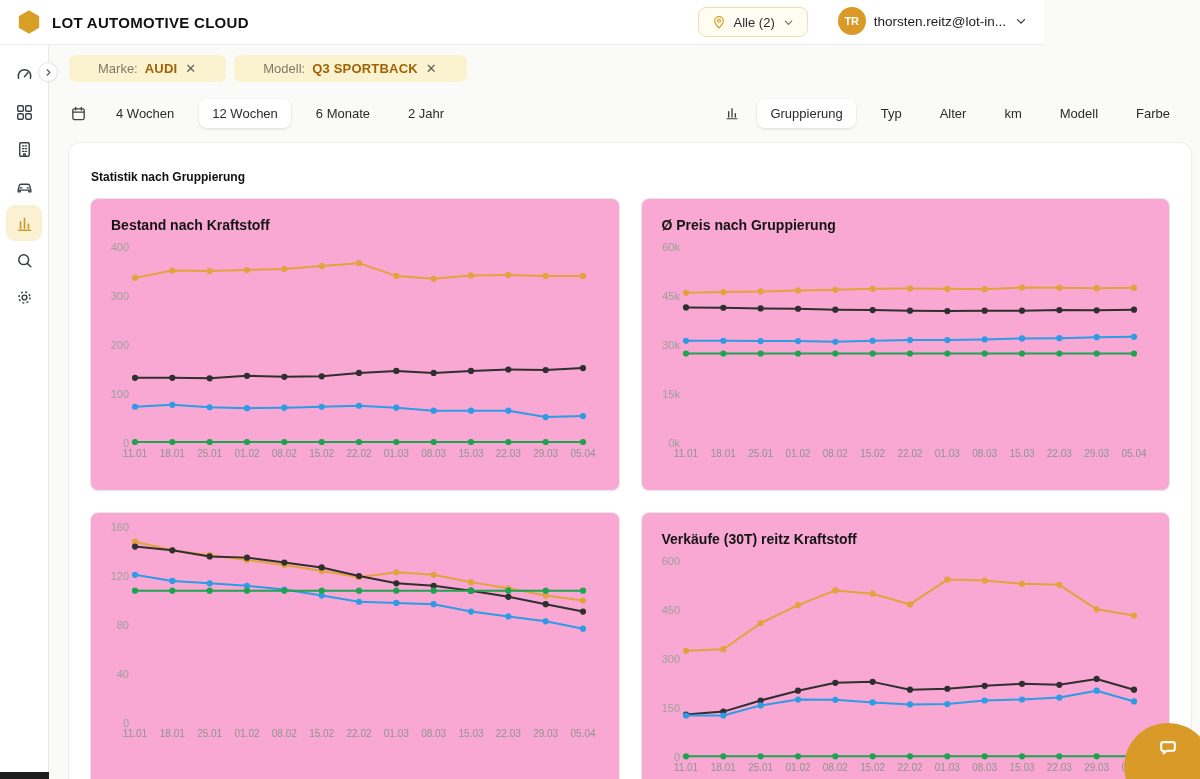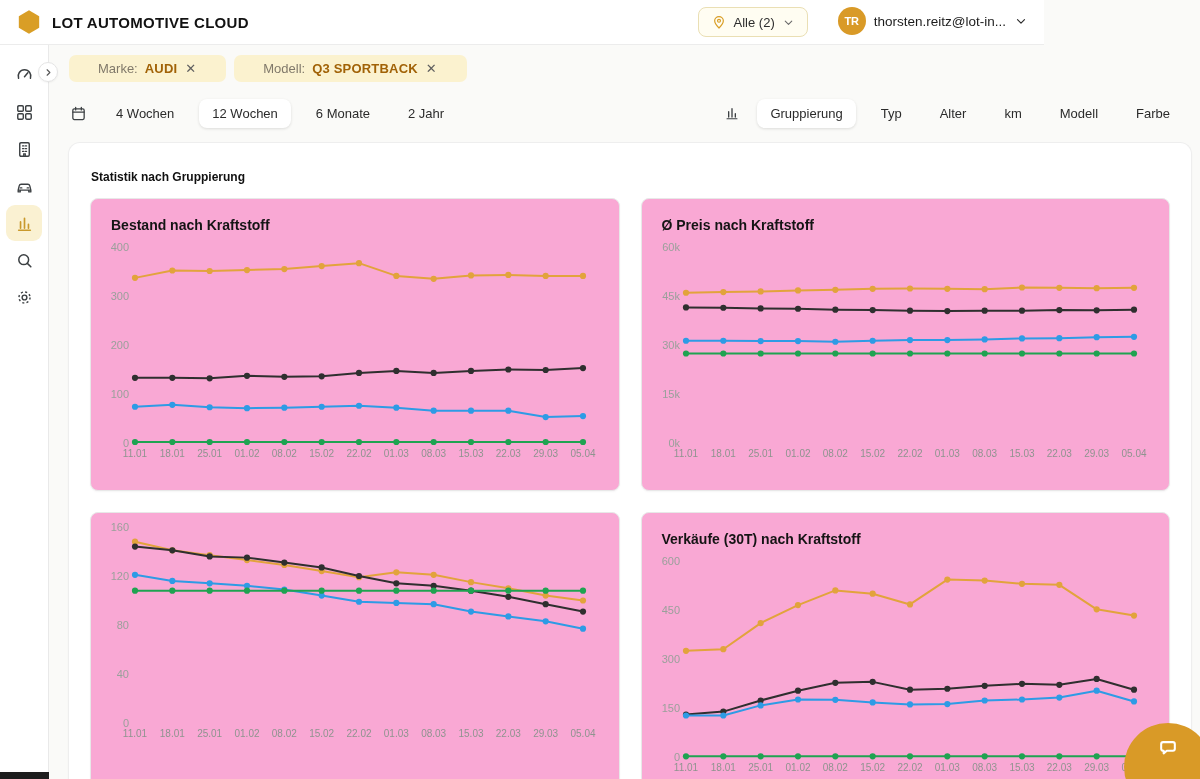--- a/index.html
+++ b/index.html
@@ -262,21 +262,21 @@
             <circle cx="254" cy="209.02" r="3.1" fill="#1FA351"></circle>
             <circle cx="291.3333333333333" cy="209.02" r="3.1" fill="#1FA351"></circle>
             <circle cx="328.6666666666667" cy="209.02" r="3.1" fill="#1FA351"></circle>
             <circle cx="366" cy="209.02" r="3.1" fill="#1FA351"></circle>
             <circle cx="403.3333333333333" cy="209.02" r="3.1" fill="#1FA351"></circle>
             <circle cx="440.6666666666667" cy="209.02" r="3.1" fill="#1FA351"></circle>
             <circle cx="478" cy="209.02" r="3.1" fill="#1FA351"></circle>
           </svg>
         </div>
         <div class="chart-card">
-          <div class="chart-title">Ø Preis nach Kraftstoff</div>
+          <div class="chart-title">Ø Preis nach Gruppierung</div>
           <svg width="500" height="232" viewBox="0 0 500 232" class="chart-svg">
             <text x="24" y="214" text-anchor="end" font-size="11" fill="#9aa09b">0k</text>
             <text x="24" y="165" text-anchor="end" font-size="11" fill="#9aa09b">15k</text>
             <text x="24" y="116" text-anchor="end" font-size="11" fill="#9aa09b">30k</text>
             <text x="24" y="67" text-anchor="end" font-size="11" fill="#9aa09b">45k</text>
             <text x="24" y="18" text-anchor="end" font-size="11" fill="#9aa09b">60k</text>
             <text x="30" y="224" text-anchor="middle" font-size="10" fill="#8f948f">11.01</text>
             <text x="67.33333333333334" y="224" text-anchor="middle" font-size="10" fill="#8f948f">18.01</text>
             <text x="104.66666666666667" y="224" text-anchor="middle" font-size="10" fill="#8f948f">25.01</text>
             <text x="142" y="224" text-anchor="middle" font-size="10" fill="#8f948f">01.02</text>
@@ -419,21 +419,21 @@
             <circle cx="254" cy="77.69999999999999" r="3.1" fill="#1FA351"></circle>
             <circle cx="291.3333333333333" cy="77.69999999999999" r="3.1" fill="#1FA351"></circle>
             <circle cx="328.6666666666667" cy="77.69999999999999" r="3.1" fill="#1FA351"></circle>
             <circle cx="366" cy="77.69999999999999" r="3.1" fill="#1FA351"></circle>
             <circle cx="403.3333333333333" cy="77.69999999999999" r="3.1" fill="#1FA351"></circle>
             <circle cx="440.6666666666667" cy="77.69999999999999" r="3.1" fill="#1FA351"></circle>
             <circle cx="478" cy="77.69999999999999" r="3.1" fill="#1FA351"></circle>
           </svg>
         </div>
         <div class="chart-card">
-          <div class="chart-title">Verkäufe (30T) nach Kraftstoff</div>
+          <div class="chart-title">Verkäufe (30T) reitz Kraftstoff</div>
           <svg width="500" height="232" viewBox="0 0 500 232" class="chart-svg">
             <text x="24" y="214" text-anchor="end" font-size="11" fill="#9aa09b">0</text>
             <text x="24" y="165" text-anchor="end" font-size="11" fill="#9aa09b">150</text>
             <text x="24" y="116" text-anchor="end" font-size="11" fill="#9aa09b">300</text>
             <text x="24" y="67" text-anchor="end" font-size="11" fill="#9aa09b">450</text>
             <text x="24" y="18" text-anchor="end" font-size="11" fill="#9aa09b">600</text>
             <text x="30" y="224" text-anchor="middle" font-size="10" fill="#8f948f">11.01</text>
             <text x="67.33333333333334" y="224" text-anchor="middle" font-size="10" fill="#8f948f">18.01</text>
             <text x="104.66666666666667" y="224" text-anchor="middle" font-size="10" fill="#8f948f">25.01</text>
             <text x="142" y="224" text-anchor="middle" font-size="10" fill="#8f948f">01.02</text>

